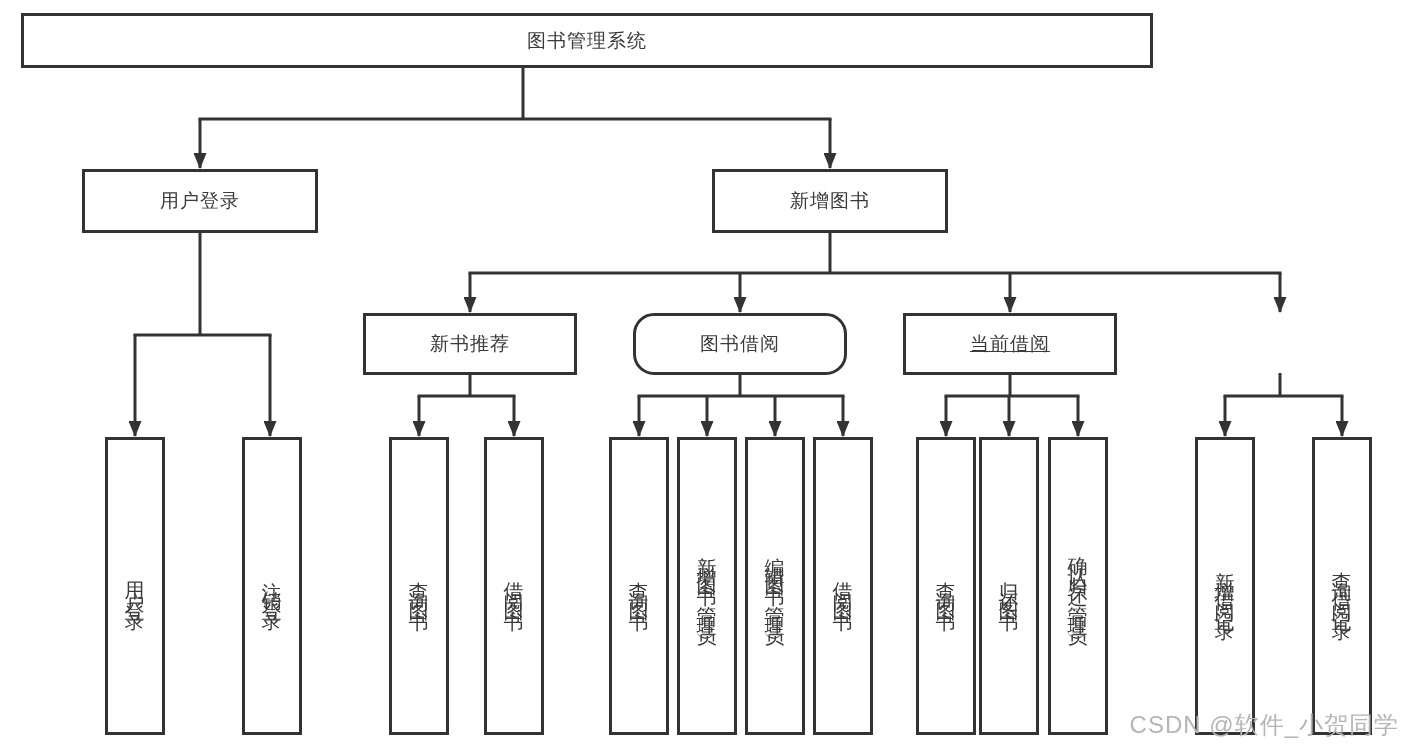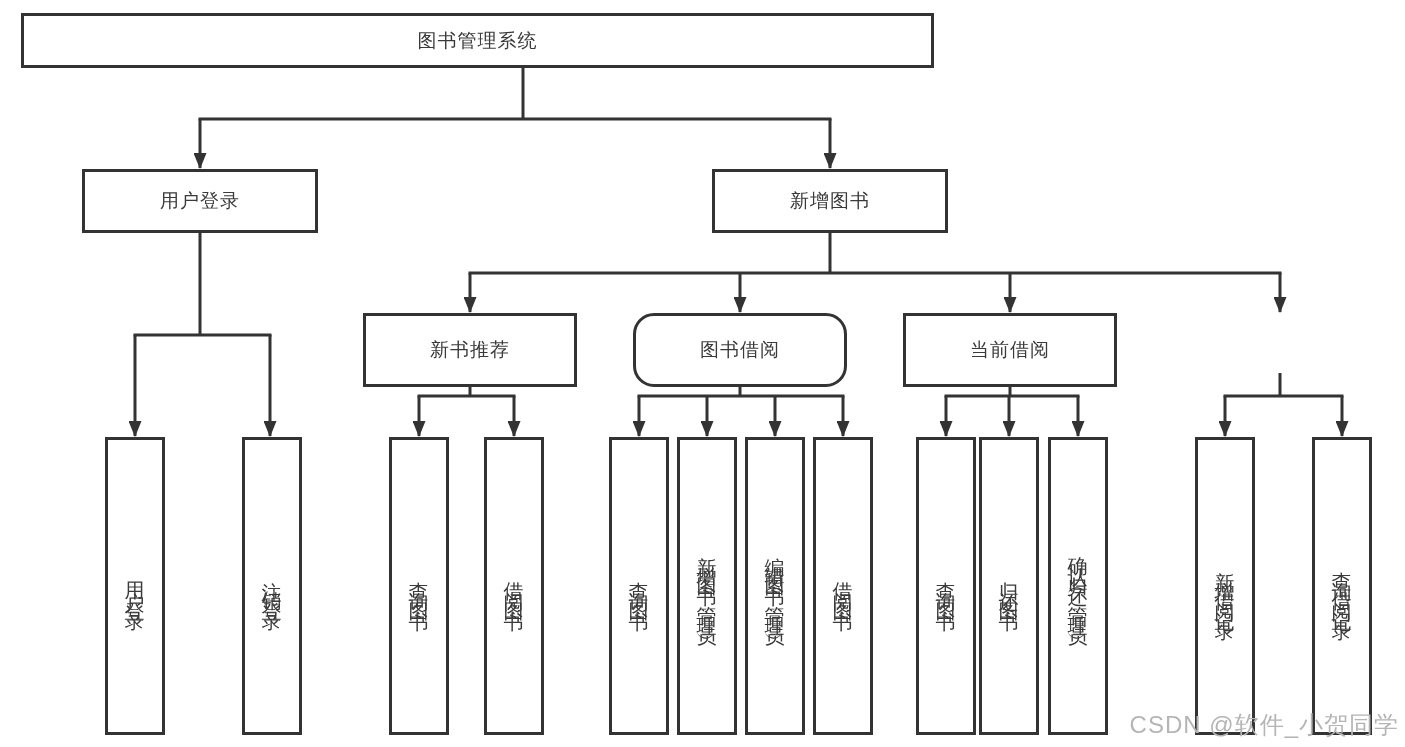--- a/index.html
+++ b/index.html
@@ -38,30 +38,30 @@
   }
   .leaf .vlabel {
     writing-mode: vertical-lr;
     text-orientation: mixed;
     font-size: 20px;
     letter-spacing: 10px;
     line-height: 1;
     white-space: nowrap;
   }
   
-  .lvl1 { left: 21px; top: 13px; width: 913px; height: 55px; }
+  .lvl1 { left: 21px; top: 13px; width: 1132px; height: 55px; }
   
   .lvl2 { width: 236px; height: 64px; top: 169px; }
   .n-user-login   { left: 82px; }
   .n-book-mgmt    { left: 712px; }
   
-  .lvl3 { width: 214px; height: 74px; top: 313px; text-align: center; }
+  .lvl3 { width: 214px; height: 62px; top: 313px; text-align: center; }
   .n-new-books    { left: 363px; }
   .n-book-borrow  { left: 633px; border-radius: 21px; }
-  .n-cur-borrow   { left: 903px; }
+  .n-cur-borrow   { left: 903px; text-decoration: underline; }
   .n-borrow-rec   { left: 1173px; }
   
   .leaf { width: 60px; height: 298px; top: 437px; }
   .lf-1  { left: 105px; }
   .lf-2  { left: 242px; }
   .lf-3  { left: 389px; }
   .lf-4  { left: 484px; }
   .lf-5  { left: 609px; }
   .lf-6  { left: 677px; }
   .lf-7  { left: 745px; }

